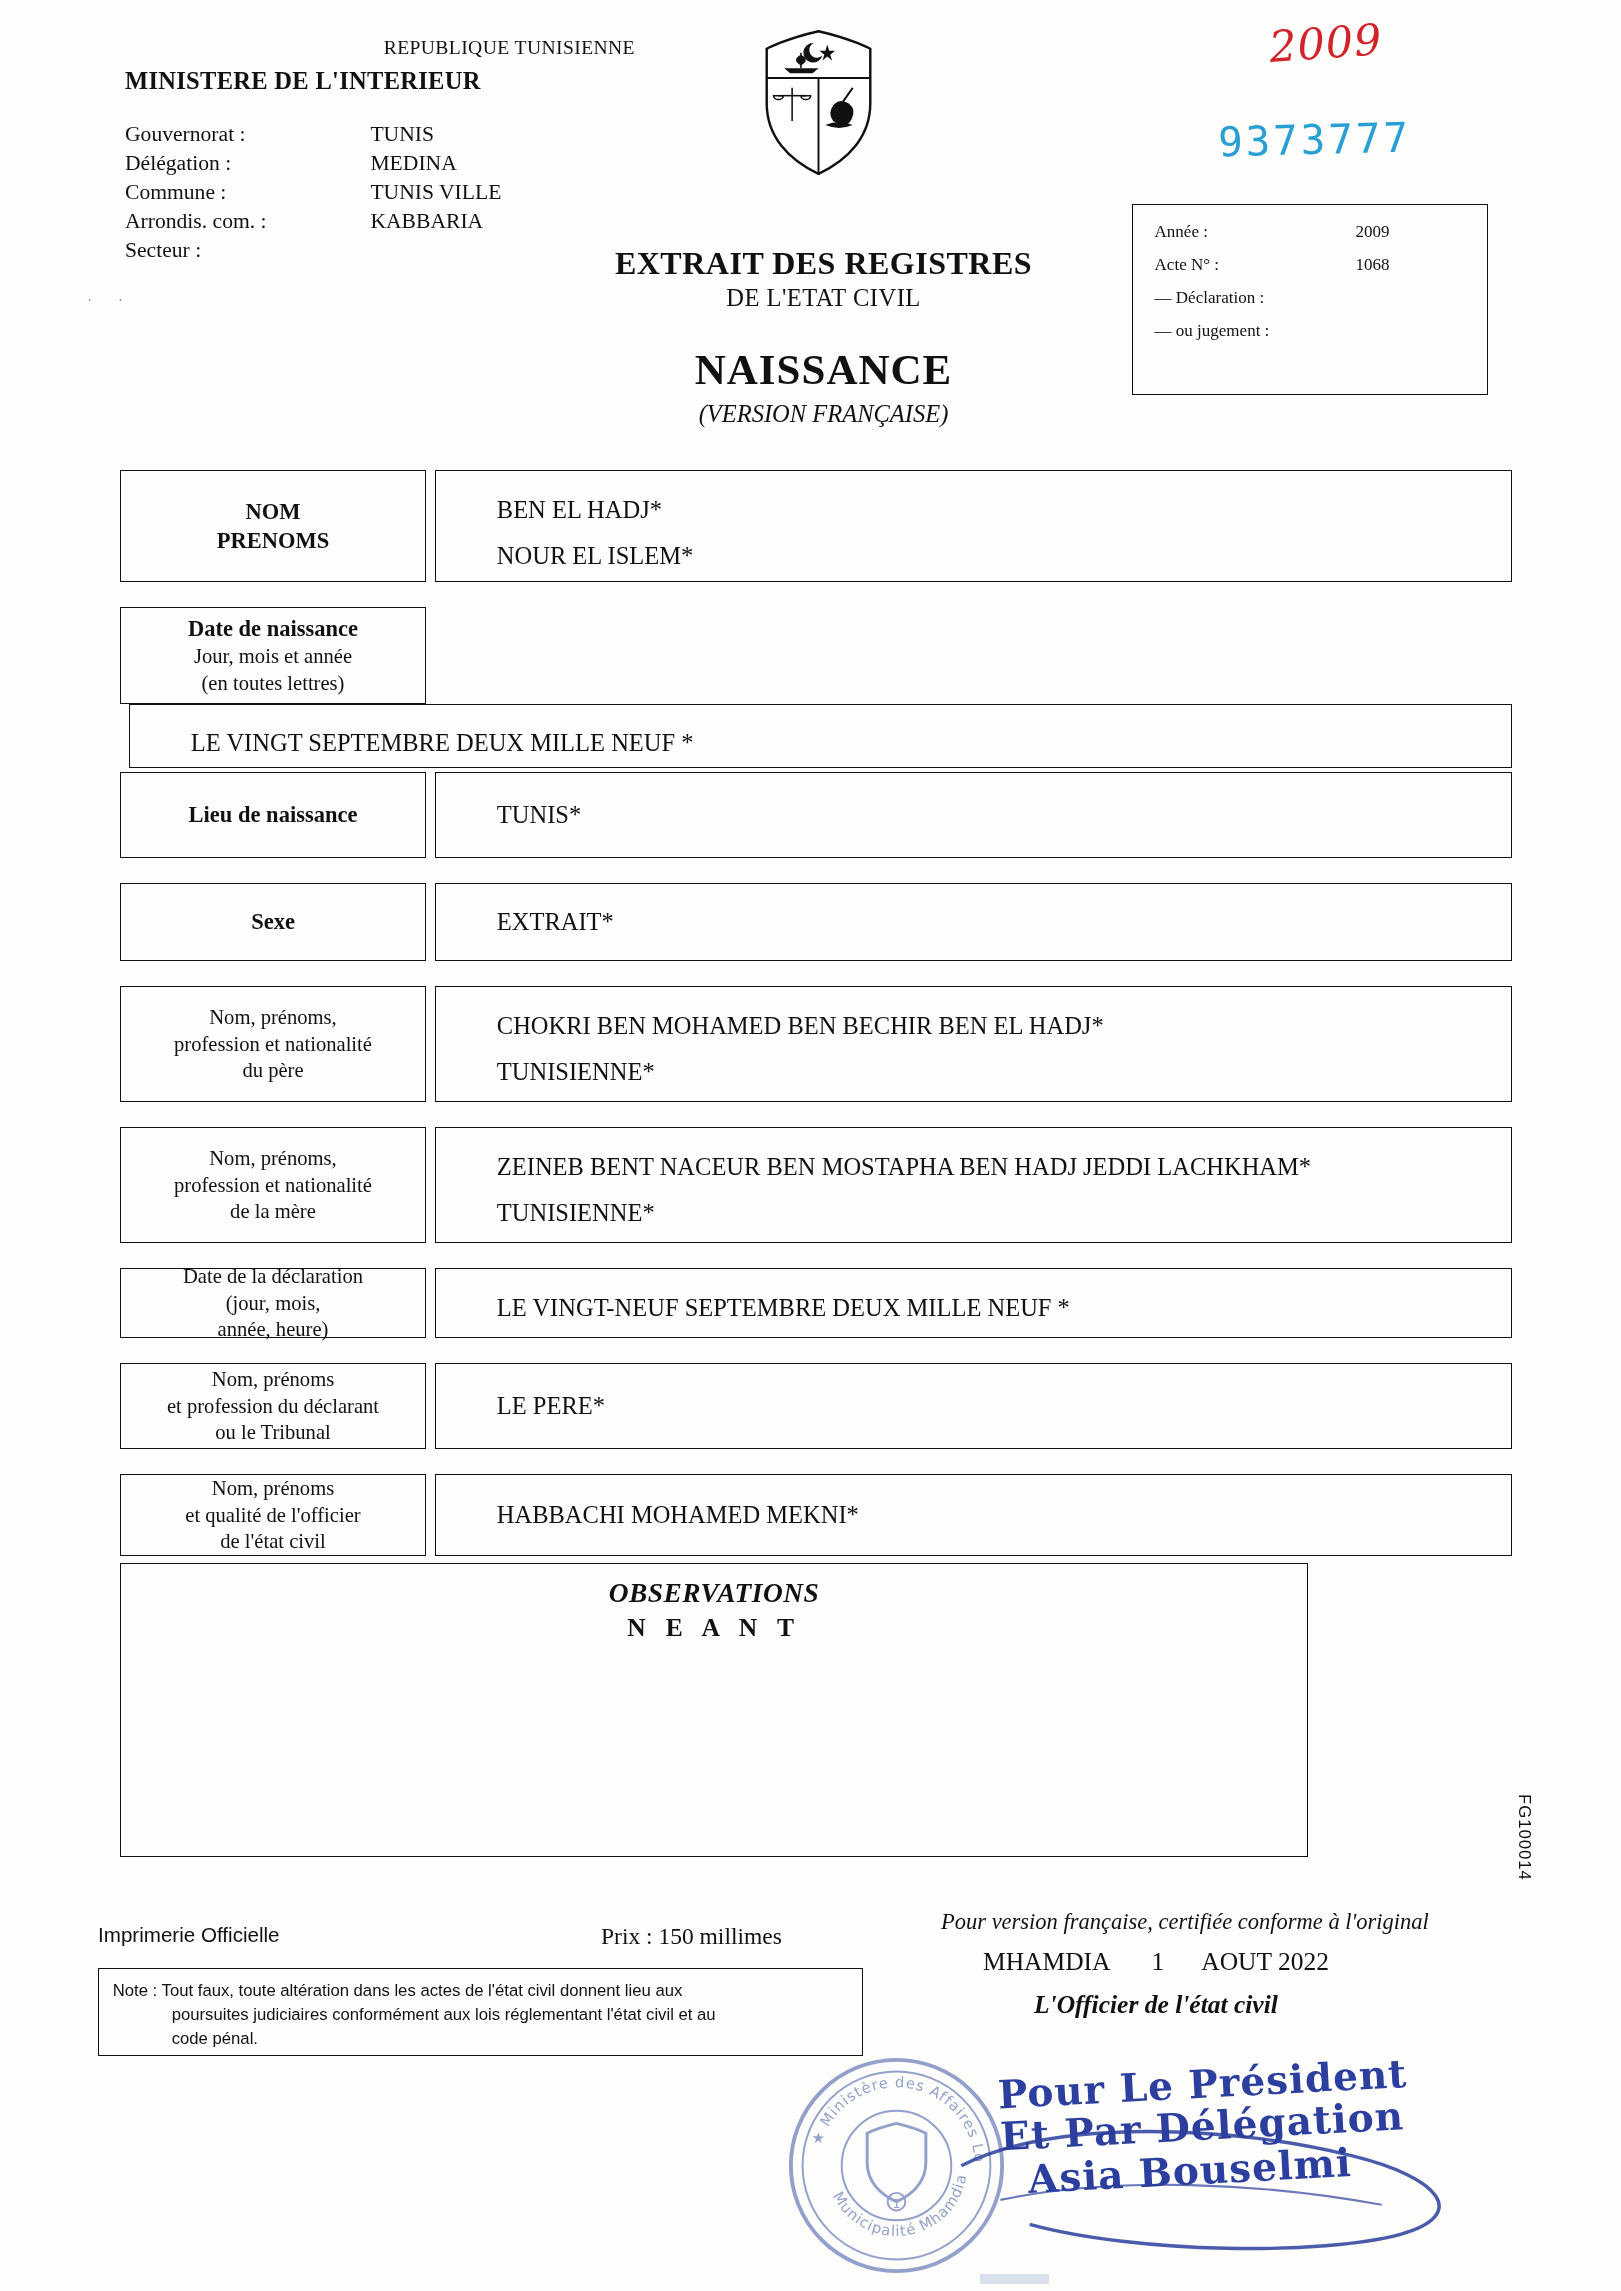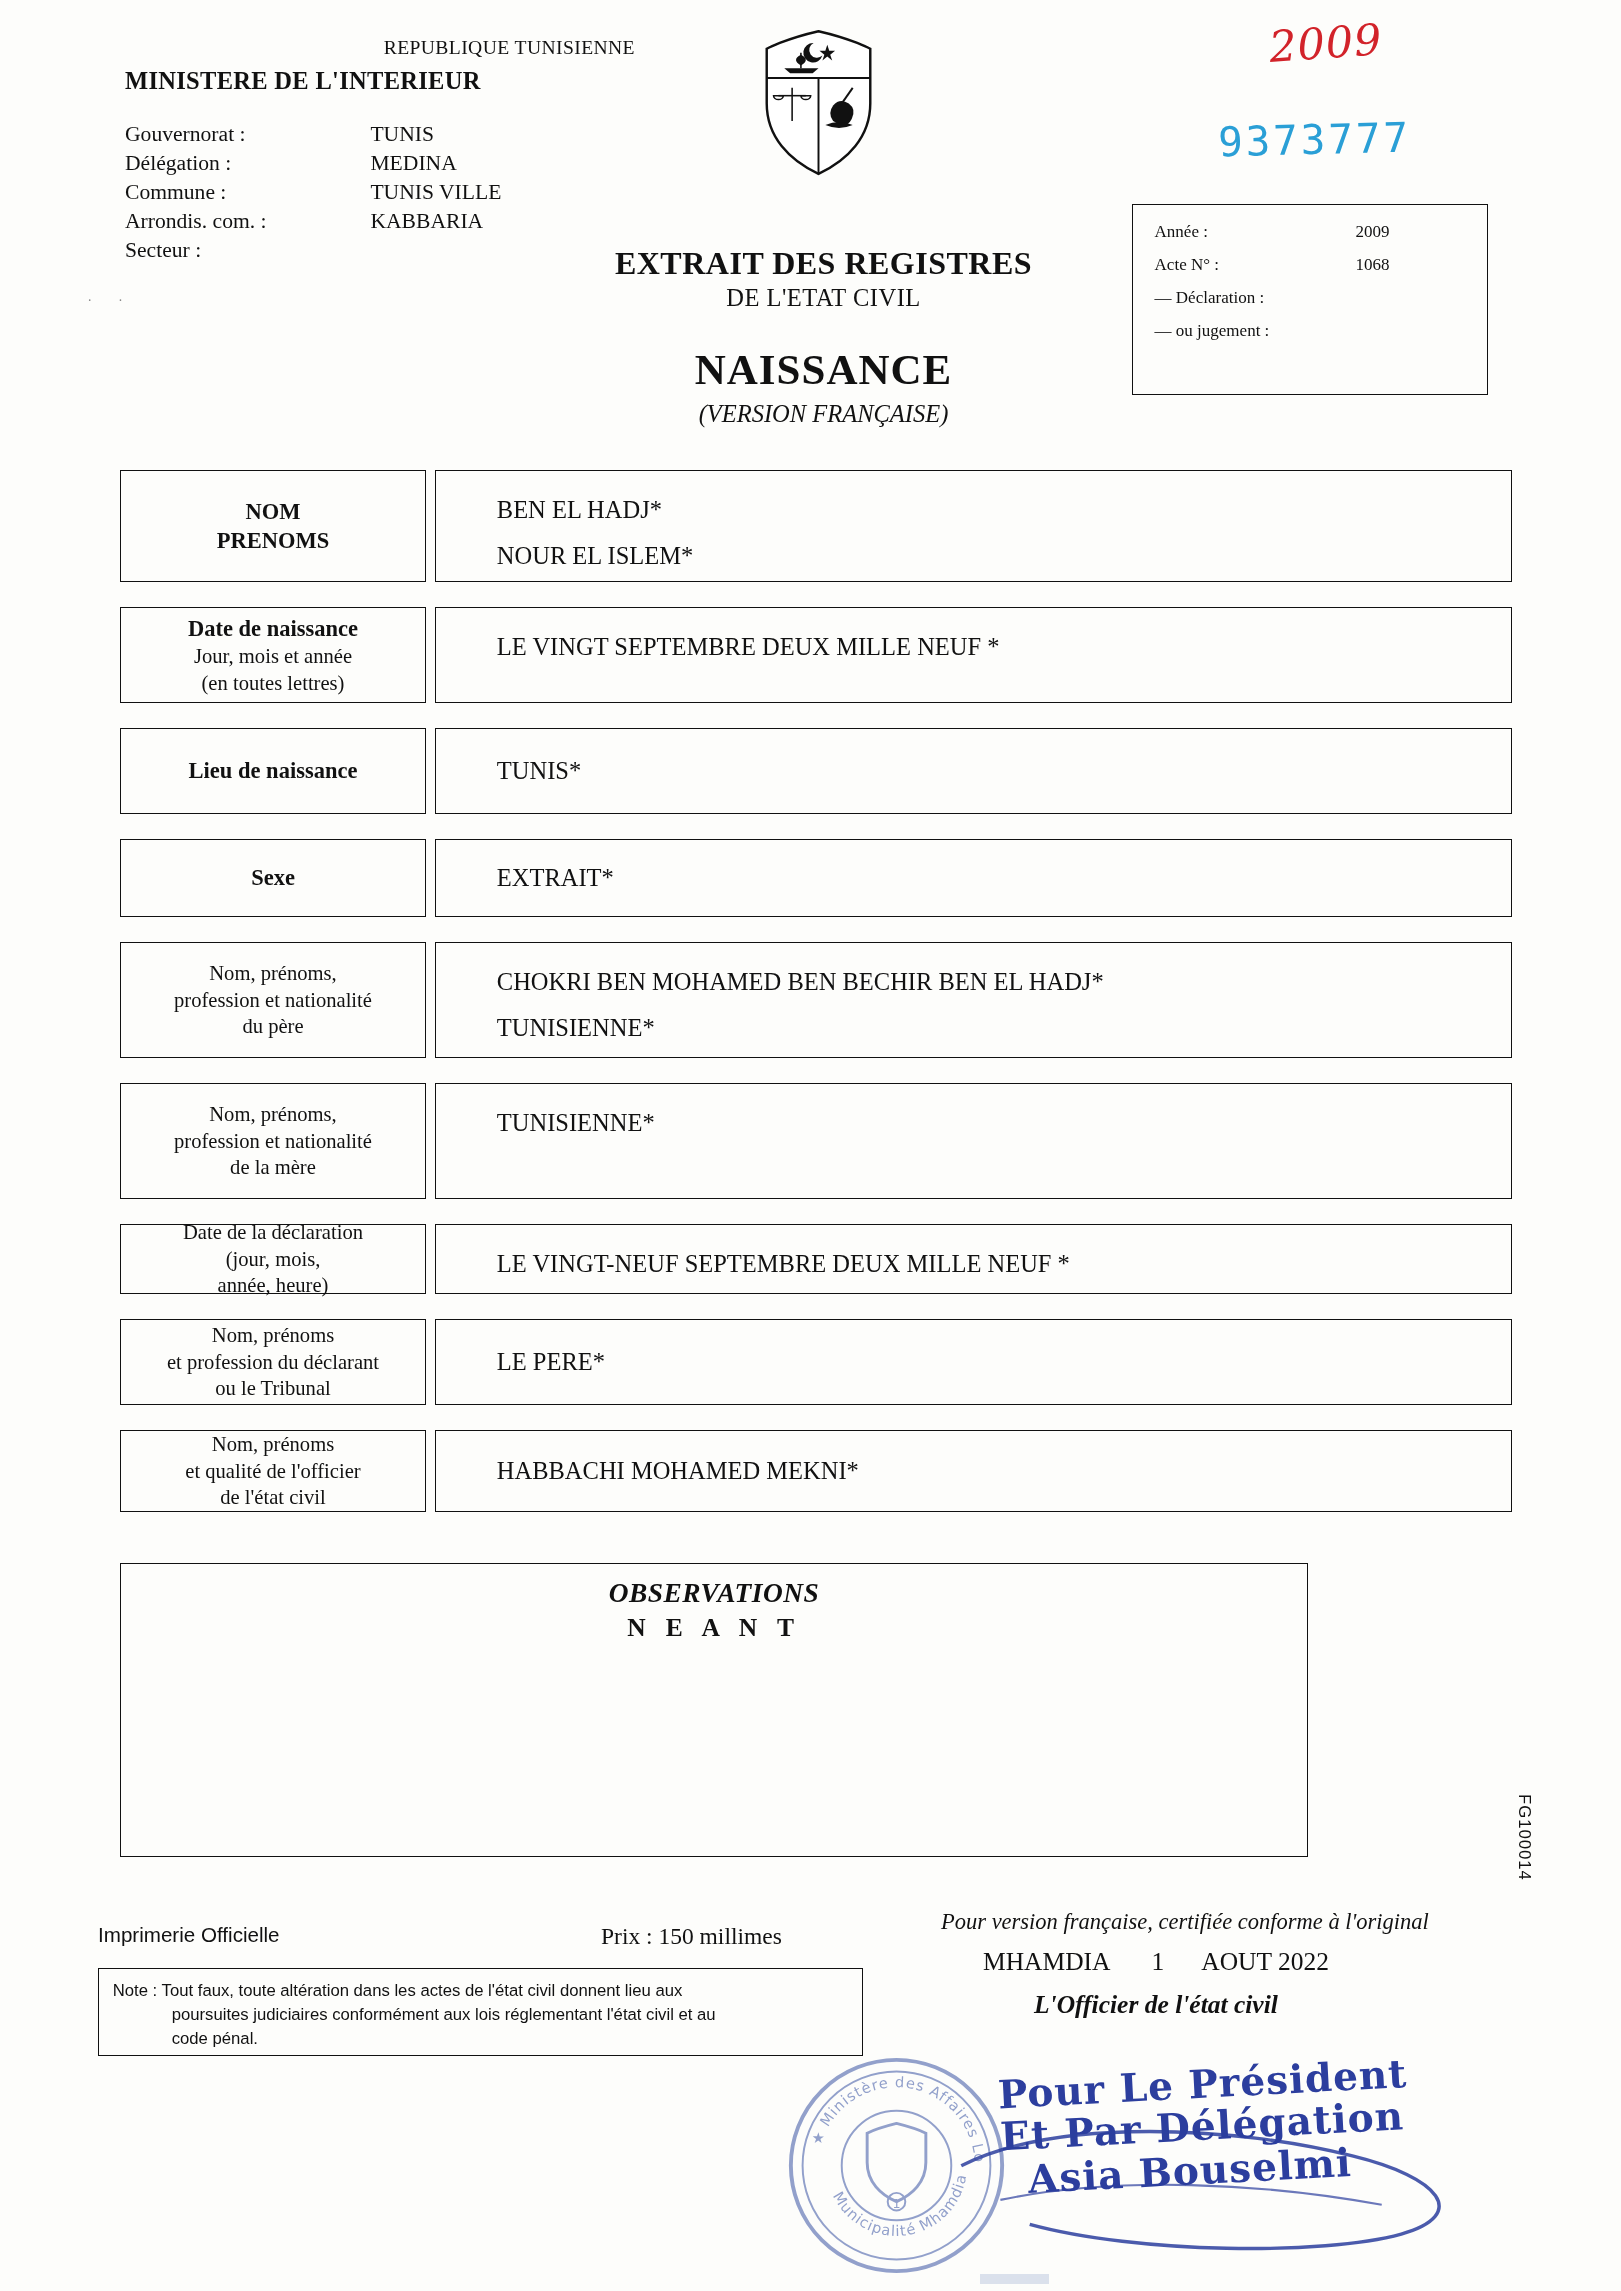--- a/index.html
+++ b/index.html
@@ -175,21 +175,21 @@
     font-size: 24.5px;
     line-height: 1.9;
   }
   .data .rcell.center-v {
     display: flex;
     align-items: center;
     padding-top: 0;
   }
 
   .r-nom { height: 112px; }
-  .r-date { height: 96px; }
+  .r-date { height: 140px; flex-direction: column; }
   .r-lieu { height: 86px; }
   .r-sexe { height: 78px; }
   .r-pere { height: 116px; }
   .r-mere { height: 116px; }
   .r-decl { height: 70px; }
   .r-declarant { height: 86px; }
   .r-officier { height: 82px; }
 
   
   .obs {
@@ -461,20 +461,21 @@
       </div>
     </div>
 
     <div class="row r-mere">
       <div class="lcell">
         <div>Nom, prénoms,</div>
         <div>profession et nationalité</div>
         <div>de la mère</div>
       </div>
       <div class="rcell">
+        <div>ZEINEB BENT NACEUR BEN MOSTAPHA BEN HADJ JEDDI LACHKHAM*</div>
         <div>TUNISIENNE*</div>
       </div>
     </div>
 
     <div class="row r-decl">
       <div class="lcell">
         <div>Date de la déclaration</div>
         <div>(jour, mois,</div>
         <div>année, heure)</div>
       </div>

